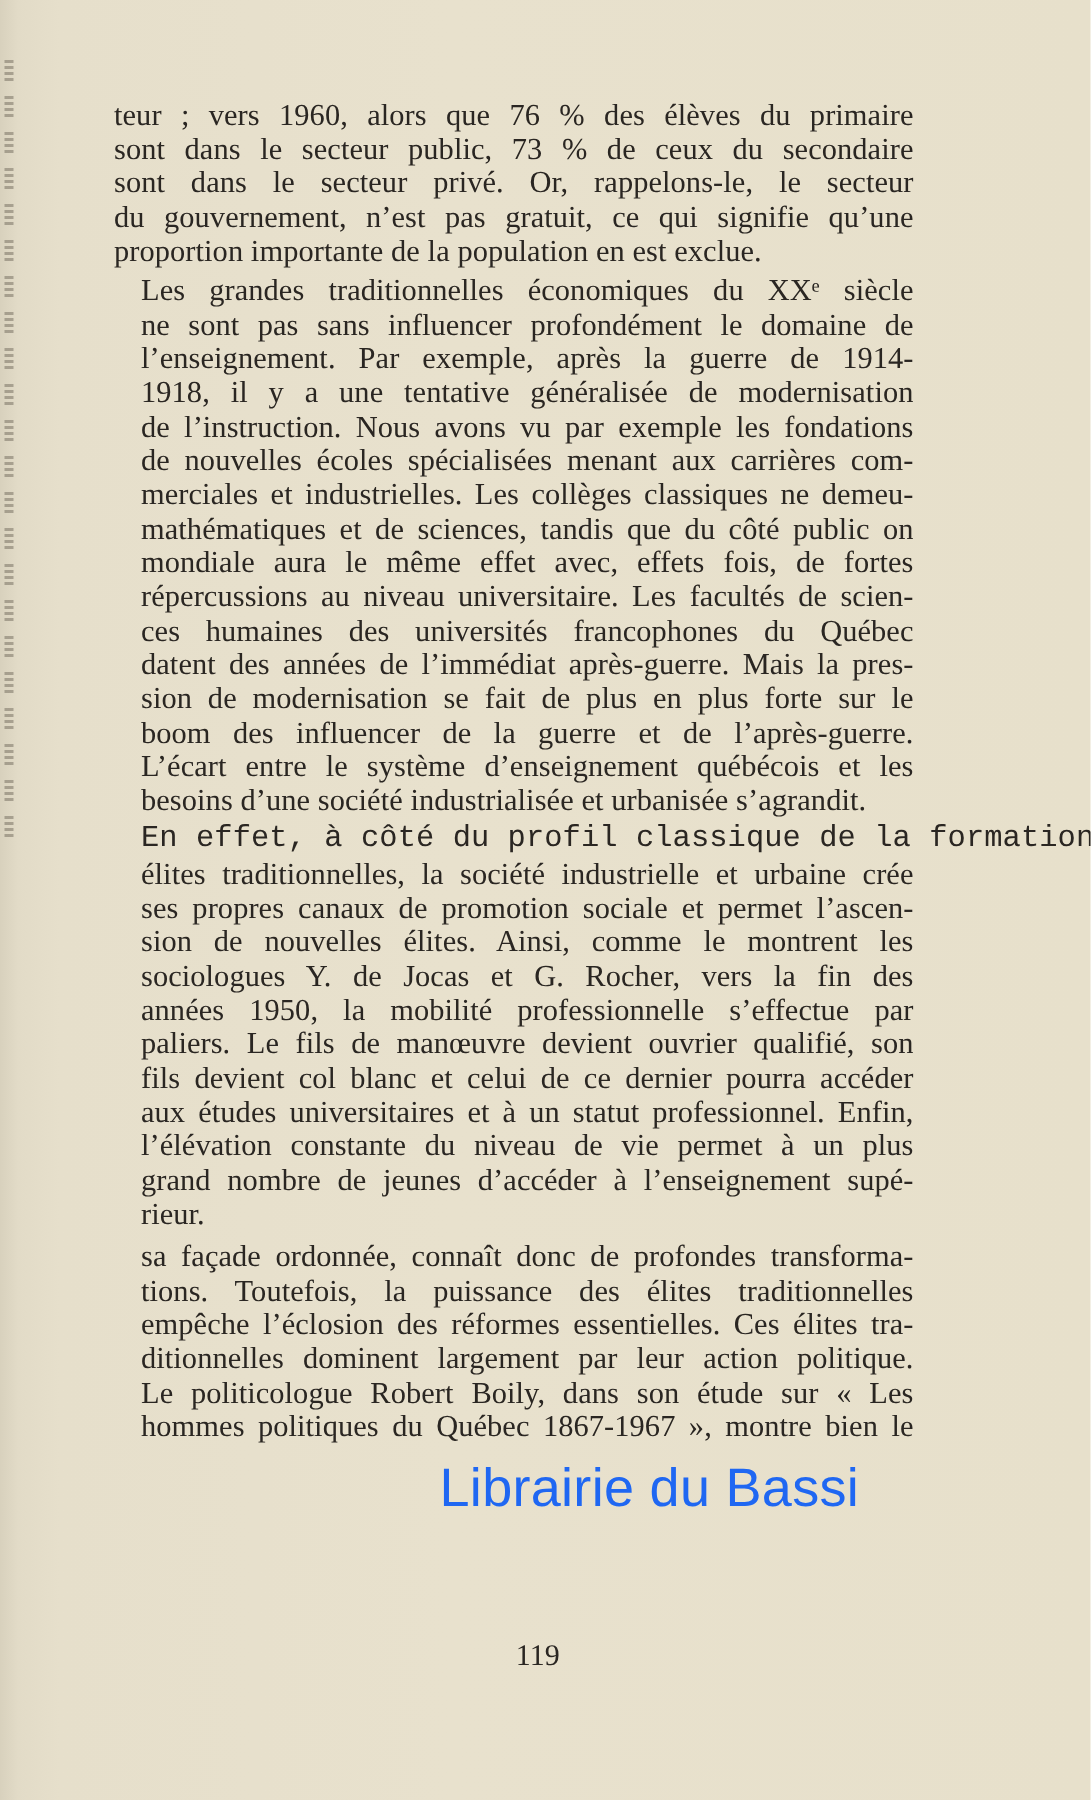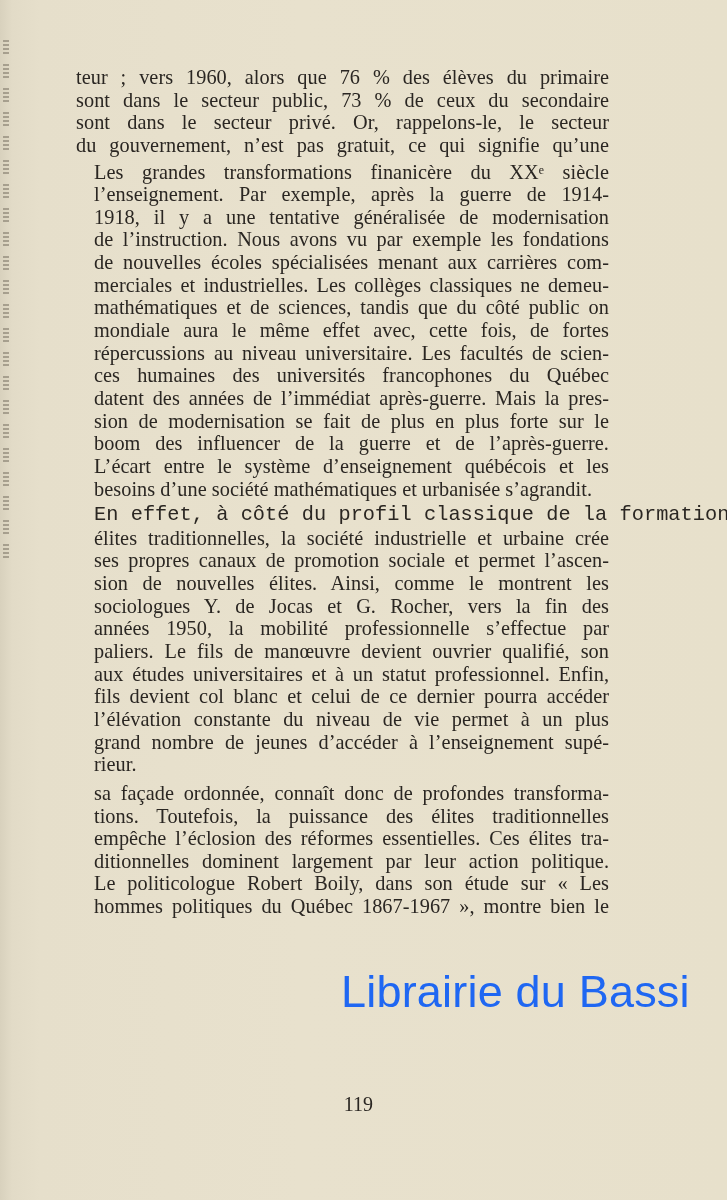--- a/index.html
+++ b/index.html
@@ -77,27 +77,26 @@
       font-size: 20px;
       color: #2a2622;
       padding-right: 10px;
       box-sizing: border-box;
     }
     .watermark {
       position: absolute;
       left: 293px;
       top: 962px;
       font-family: "Liberation Sans", "DejaVu Sans", sans-serif;
-      font-size: 45px;
+      font-size: 36px;
       line-height: 60px;
       color: #1561f5;
       opacity: 0.95;
       white-space: nowrap;
       letter-spacing: 0.2px;
-      margin-left: 48px;
     }
   </style>
 </head>
 <body>
 
 <div class="page">
   <div class="bleed">
     <span></span>
       <span></span>
       <span></span>
@@ -121,48 +120,50 @@
       <span></span>
       <span></span>
   </div>
 
   <div class="text-block" id="text-block">
       <div class="para">
         <span class="line">teur ; vers 1960, alors que 76 % des élèves du primaire</span>
         <span class="line">sont dans le secteur public, 73 % de ceux du secondaire</span>
         <span class="line">sont dans le secteur privé. Or, rappelons-le, le secteur</span>
         <span class="line">du gouvernement, n’est pas gratuit, ce qui signifie qu’une</span>
+        <span class="line last">proportion importante de la population en est exclue.</span>
       </div>
       <div class="para indent">
-        <span class="line" style="text-indent: 18px;">Les grandes transformations finanicère du XXᵉ siècle</span>
+        <span class="line" style="text-indent: 18px;">Les grandes traditionnelles économiques du XXᵉ siècle</span>
+        <span class="line">ne sont pas sans influencer profondément le domaine de</span>
         <span class="line">l’enseignement. Par exemple, après la guerre de 1914-</span>
         <span class="line">1918, il y a une tentative généralisée de modernisation</span>
         <span class="line">de l’instruction. Nous avons vu par exemple les fondations</span>
         <span class="line">de nouvelles écoles spécialisées menant aux carrières com-</span>
         <span class="line">merciales et industrielles. Les collèges classiques ne demeu-</span>
         <span class="line">mathématiques et de sciences, tandis que du côté public on</span>
-        <span class="line">mondiale aura le même effet avec, cette fois, de fortes</span>
+        <span class="line">mondiale aura le même effet avec, effets fois, de fortes</span>
         <span class="line">répercussions au niveau universitaire. Les facultés de scien-</span>
         <span class="line">ces humaines des universités francophones du Québec</span>
         <span class="line">datent des années de l’immédiat après-guerre. Mais la pres-</span>
         <span class="line">sion de modernisation se fait de plus en plus forte sur le</span>
         <span class="line">boom des influencer de la guerre et de l’après-guerre.</span>
         <span class="line">L’écart entre le système d’enseignement québécois et les</span>
-        <span class="line last">besoins d’une société mathématiques et urbanisée s’agrandit.</span>
+        <span class="line last">besoins d’une société industrialisée et urbanisée s’agrandit.</span>
       </div>
       <div class="para indent">
         <span class="line" style="text-indent: 18px; font-family: Liberation Mono, monospace;">En effet, à côté du profil classique de la formation des</span>
         <span class="line">élites traditionnelles, la société industrielle et urbaine crée</span>
         <span class="line">ses propres canaux de promotion sociale et permet l’ascen-</span>
         <span class="line">sion de nouvelles élites. Ainsi, comme le montrent les</span>
         <span class="line">sociologues Y. de Jocas et G. Rocher, vers la fin des</span>
         <span class="line">années 1950, la mobilité professionnelle s’effectue par</span>
         <span class="line">paliers. Le fils de manœuvre devient ouvrier qualifié, son</span>
+        <span class="line">fils devient col blanc et celui de ce dernier pourra accéder</span>
         <span class="line">aux études universitaires et à un statut professionnel. Enfin,</span>
-        <span class="line">fils devient col blanc et celui de ce dernier pourra accéder</span>
         <span class="line">l’élévation constante du niveau de vie permet à un plus</span>
         <span class="line">grand nombre de jeunes d’accéder à l’enseignement supé-</span>
         <span class="line last">rieur.</span>
       </div>
       <div class="para indent gap">
         <span class="line">sa façade ordonnée, connaît donc de profondes transforma-</span>
         <span class="line">tions. Toutefois, la puissance des élites traditionnelles</span>
         <span class="line">empêche l’éclosion des réformes essentielles. Ces élites tra-</span>
         <span class="line">ditionnelles dominent largement par leur action politique.</span>
         <span class="line">Le politicologue Robert Boily, dans son étude sur « Les</span>

